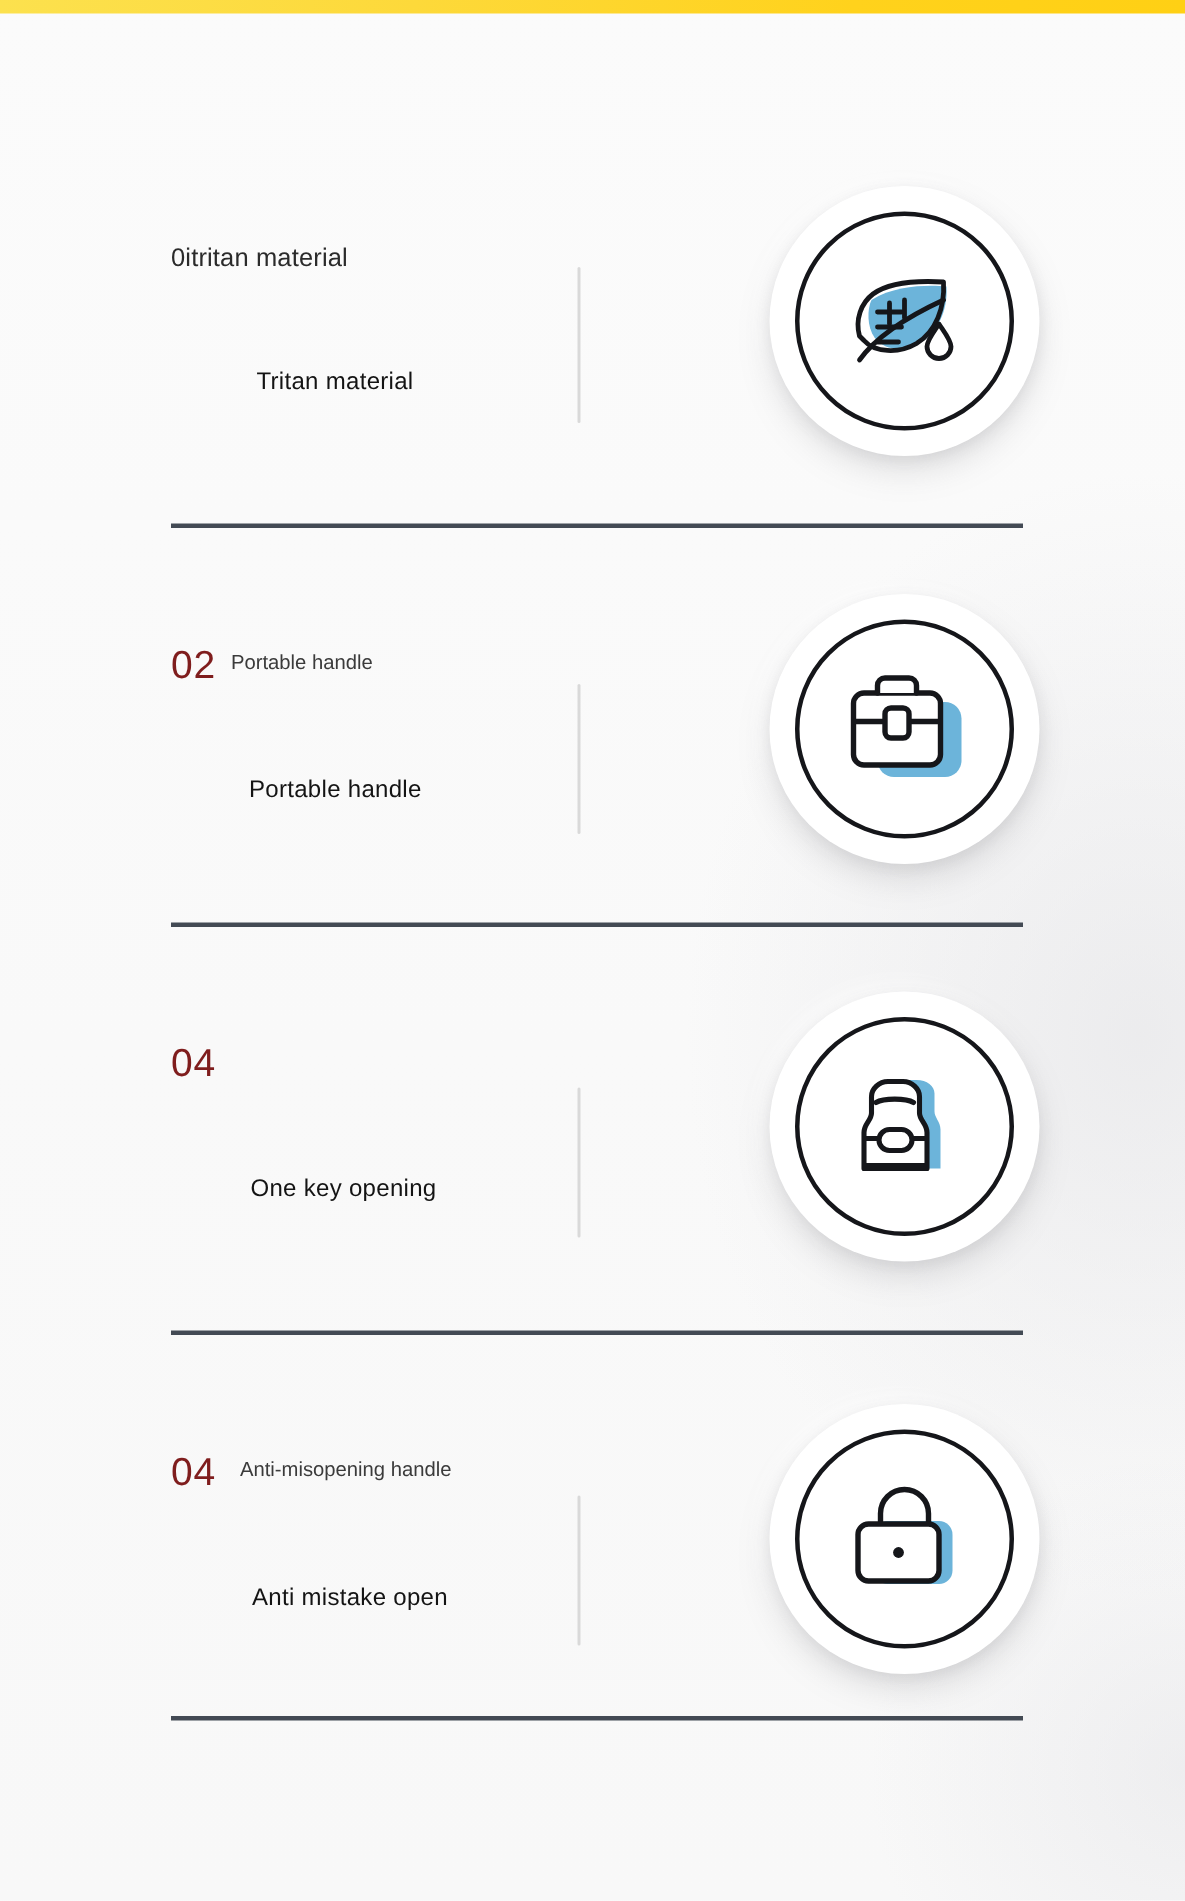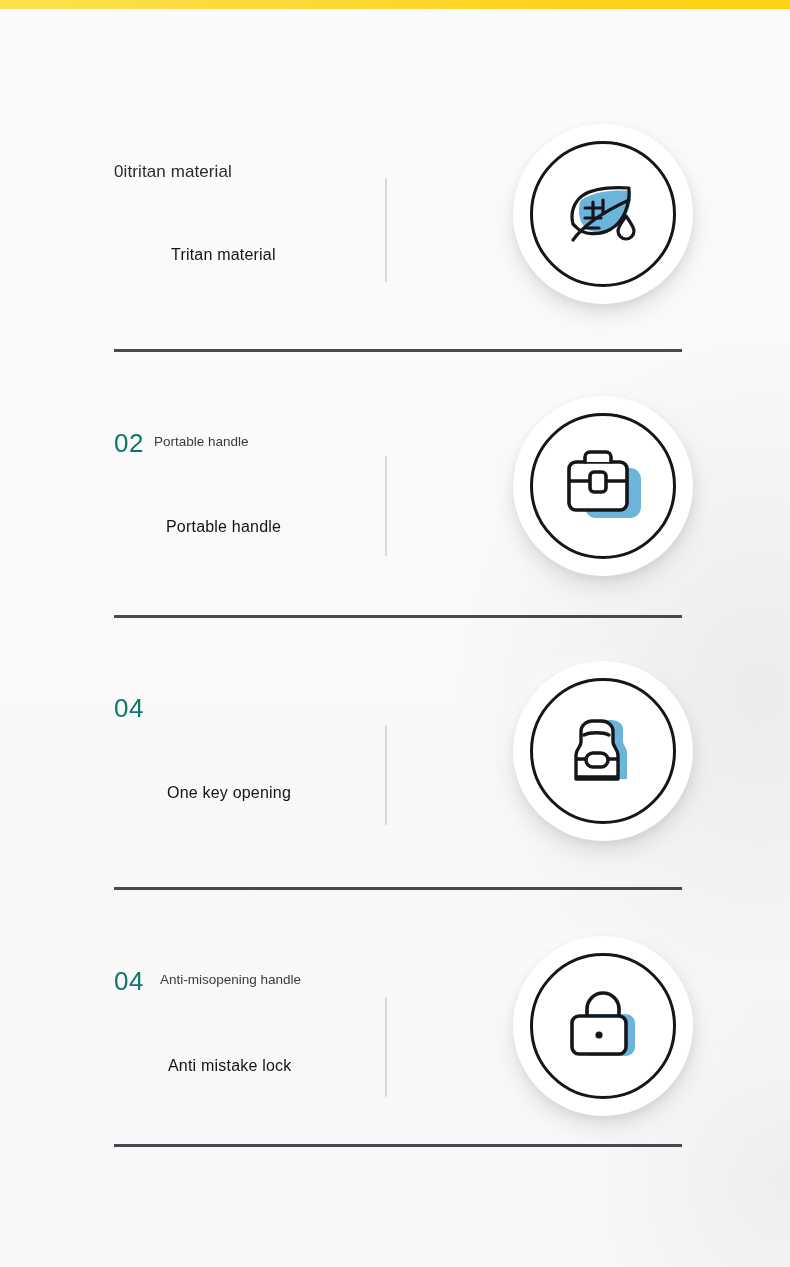--- a/index.html
+++ b/index.html
@@ -58,21 +58,21 @@
 
   .row-head {
     display:flex;
     align-items:flex-start;
     gap:10px;
   }
 
   .row-number {
     font-size:26px;
     font-weight:400;
-    color:#0f766e;
+    color:#7f1d1d;
     line-height:1;
     letter-spacing:0.5px;
     white-space:pre;
   }
 
   .row-sub {
     font-size:13.5px;
     font-weight:400;
     color:#3b3b3b;
     line-height:1.18;
@@ -240,21 +240,21 @@
 
   <div class="feature-row" style="top:930px;">
 
     <div class="row-text" style="top:38px;">
       <div class="row-head">
         <div class="row-number">04</div>
         <div class="row-sub" style="margin-left:6px; max-width:160px;">Anti-misopening handle</div>
       </div>
     </div>
 
-    <div class="row-title" style="left:152px; top:127px;">Anti mistake lock</div>
+    <div class="row-title" style="left:152px; top:127px;">Anti mistake open</div>
 
     <div class="v-rule" style="left:369px; top:67px; height:100px;"></div>
 
     <div class="icon-badge" style="left:497px; top:6px;">
       <div class="icon-ring">
         <svg width="96" height="96" viewBox="0 0 96 96">
           <rect x="28" y="36" width="52" height="42" rx="9" fill="#6cb4da"></rect>
           <path d="M32 40v-9a16 16 0 0 1 32 0v9" fill="none" stroke="#15161a" stroke-width="3.6" stroke-linecap="round"></path>
           <rect x="17" y="38" width="54" height="38" rx="7" fill="#fff" stroke="#15161a" stroke-width="3.6"></rect>
           <circle cx="44" cy="57" r="3.6" fill="#15161a"></circle>

